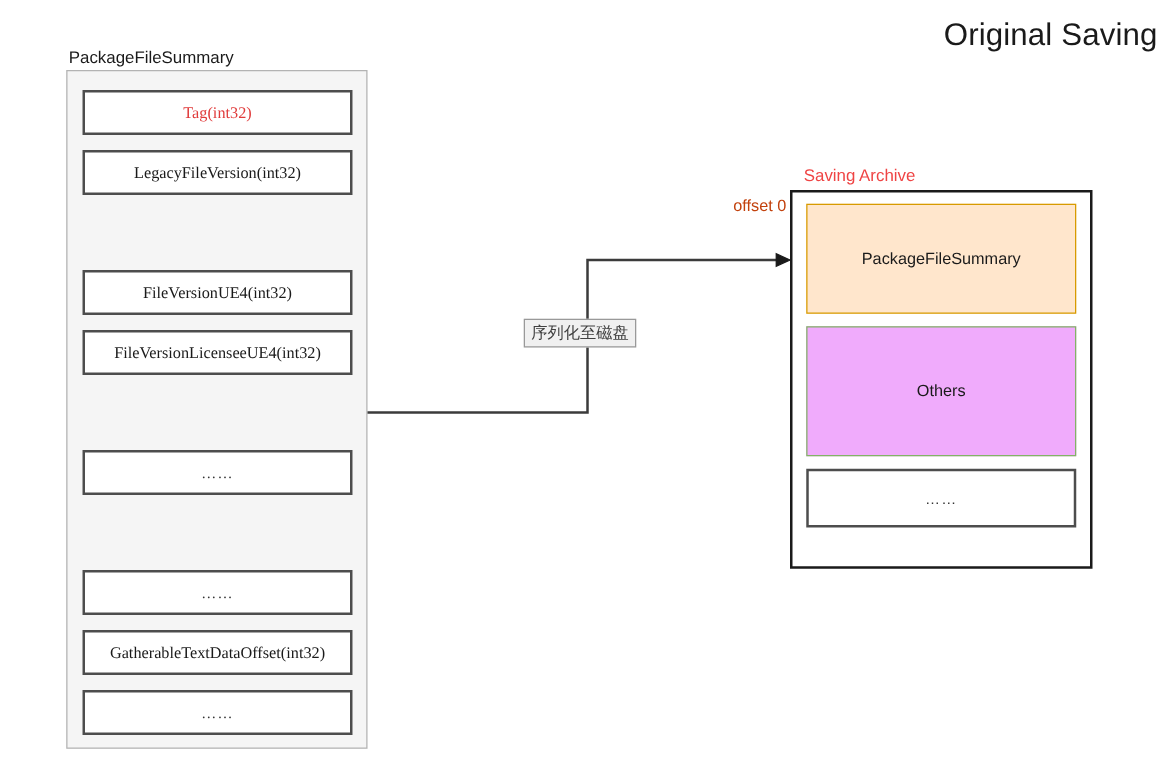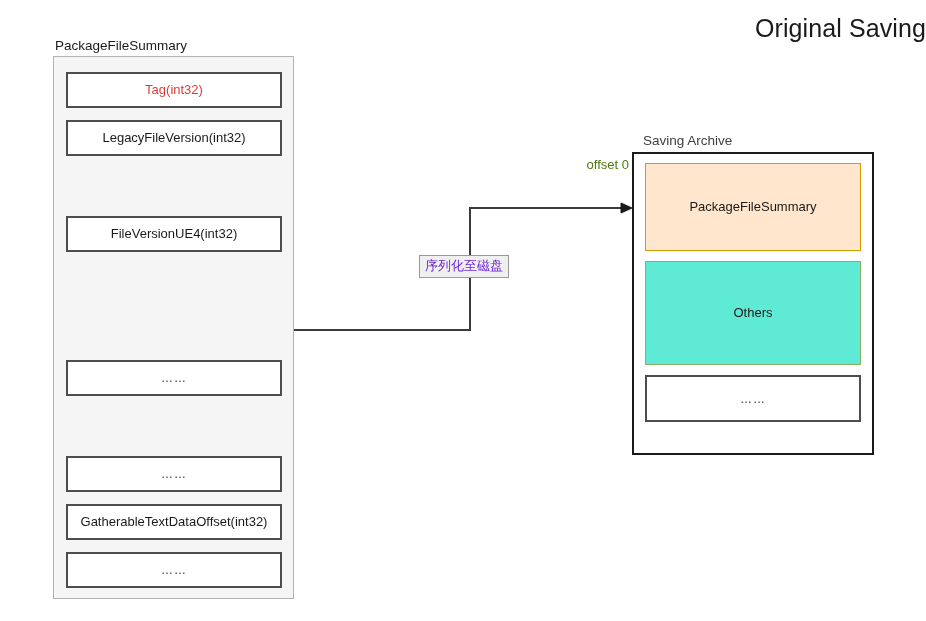--- a/index.html
+++ b/index.html
@@ -57,20 +57,21 @@
     box-sizing: border-box;
     background: #ffffff;
     border: 2px solid #4d4d4d;
     display: flex;
     align-items: center;
     justify-content: center;
     font-size: 13px;
     line-height: 16px;
     color: #1a1a1a;
     white-space: nowrap;
+    font-family: Liberation Serif, serif;
   }
   .summary-field.accent { color: #e03b3b; }
   .summary-field.dots {
     color: #333333;
     letter-spacing: 1px;
     font-size: 12px;
   }
 
   
   #connector-svg {
@@ -84,44 +85,44 @@
   #serialize-label {
     position: absolute;
     left: 419px;
     top: 255px;
     box-sizing: border-box;
     padding: 2px 5px 3px 5px;
     background: #f0f0f0;
     border: 1px solid #999999;
     font-size: 13px;
     line-height: 16px;
-    color: #6d28d9;
+    color: #404040;
     white-space: nowrap;
   }
 
   
   #archive-group-label {
     position: absolute;
     left: 643px;
     top: 132px;
     font-size: 13.5px;
     line-height: 17px;
-    color: #404040;
+    color: #ef4444;
     white-space: nowrap;
     text-align: center;
   }
   #offset-label {
     position: absolute;
     left: 530px;
     top: 157px;
     width: 99px;
     text-align: right;
     font-size: 13px;
     line-height: 16px;
-    color: #4d7c0f;
+    color: #c2410c;
     white-space: nowrap;
   }
   #archive-container {
     position: absolute;
     left: 632px;
     top: 152px;
     width: 242px;
     height: 303px;
     box-sizing: border-box;
     background: #ffffff;
@@ -142,21 +143,21 @@
   }
   #archive-block-summary {
     top: 9px;
     height: 88px;
     background: #ffe6cc;
     border: 1px solid #d79b00;
   }
   #archive-block-others {
     top: 107px;
     height: 104px;
-    background: #5eead4;
+    background: #f0abfc;
     border: 1px solid #82b366;
   }
   #archive-block-more {
     top: 221px;
     height: 47px;
     background: #ffffff;
     border: 2px solid #4d4d4d;
     color: #333333;
     letter-spacing: 1px;
     font-size: 12px;
@@ -171,20 +172,21 @@
 
 <div id="summary-container">
 
   <div class="summary-field accent" style="top:15px">Tag(int32)</div>
 
   <div class="summary-field" style="top:63px">LegacyFileVersion(int32)</div>
 
 
   <div class="summary-field" style="top:159px">FileVersionUE4(int32)</div>
 
+  <div class="summary-field" style="top:207px">FileVersionLicenseeUE4(int32)</div>
 
 
   <div class="summary-field dots" style="top:303px">……</div>
 
 
   <div class="summary-field dots" style="top:399px">……</div>
 
   <div class="summary-field" style="top:447px">GatherableTextDataOffset(int32)</div>
 
   <div class="summary-field dots" style="top:495px">……</div>

